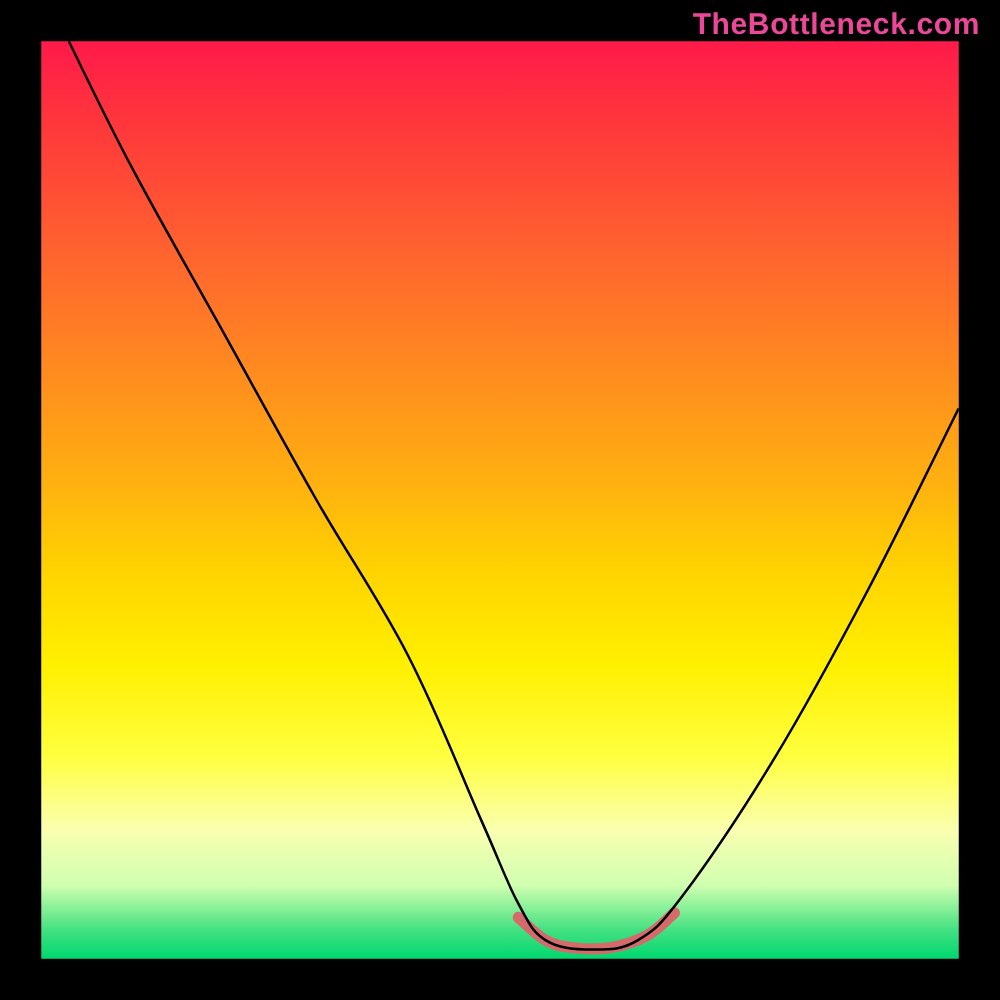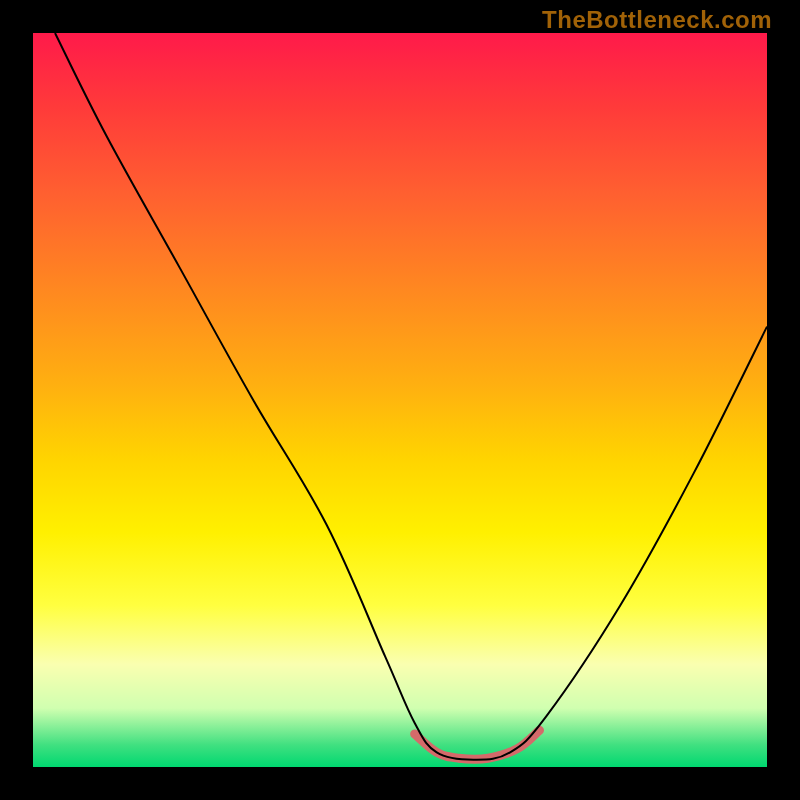--- a/index.html
+++ b/index.html
@@ -33,24 +33,24 @@
       #ffff40 78%,
       #faffb0 86%,
       #d0ffb0 92%,
       #40e080 97%,
       #00d870 100%
     );
   }
   .watermark {
     position: absolute;
     top: 6px;
-    right: 28px;
+    right: 16px;
     font-size: 24px;
     font-weight: bold;
-    color: #a16207;
+    color: #ec4899;
     z-index: 10;
     letter-spacing: 0.5px;
   }
   svg.lines {
     position: absolute;
     left: 0;
     top: 0;
     width: 734px;
     height: 734px;
   }

